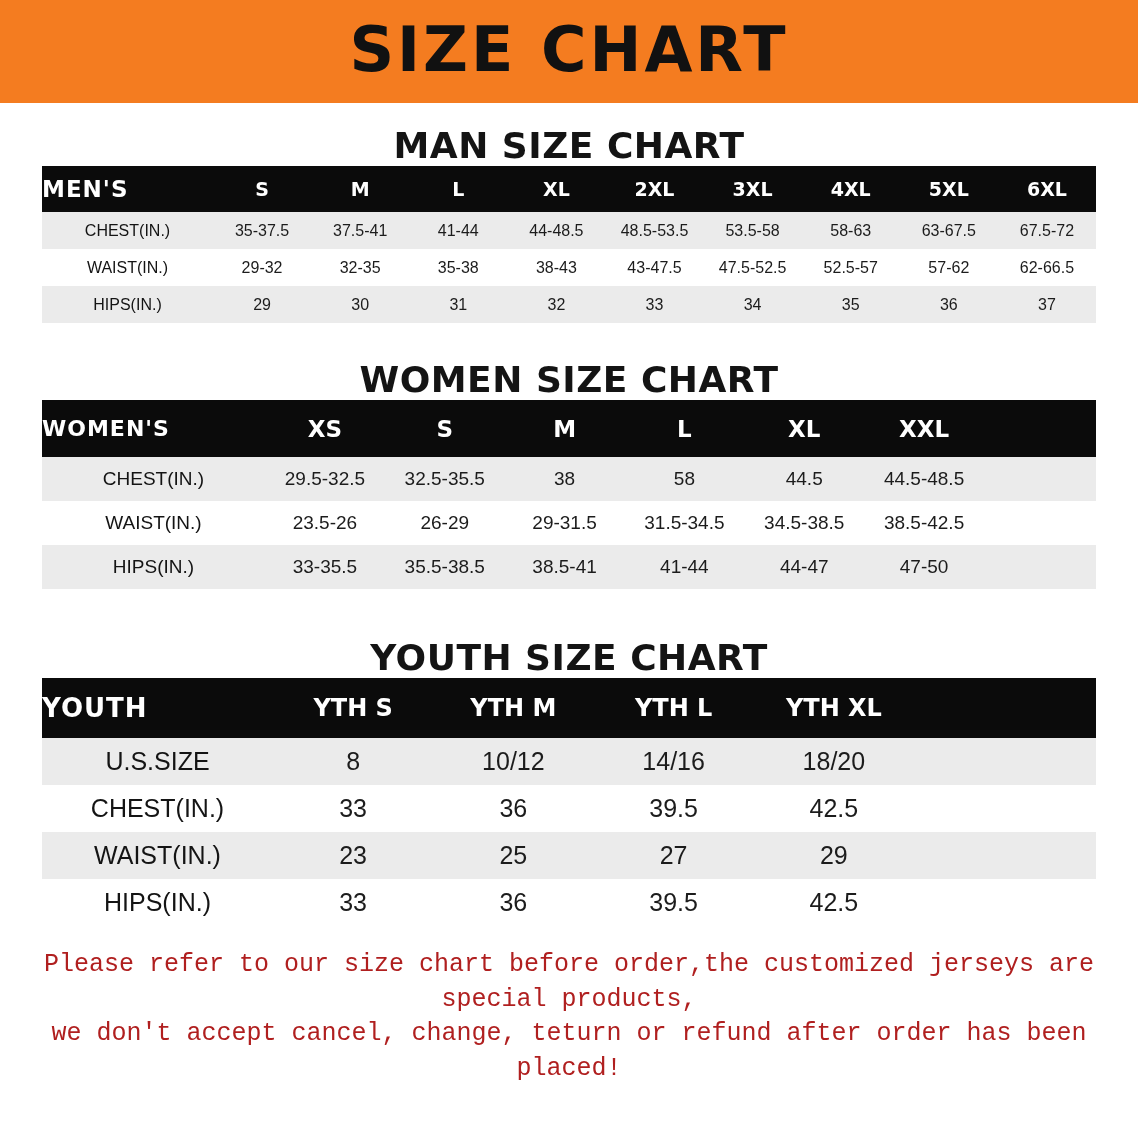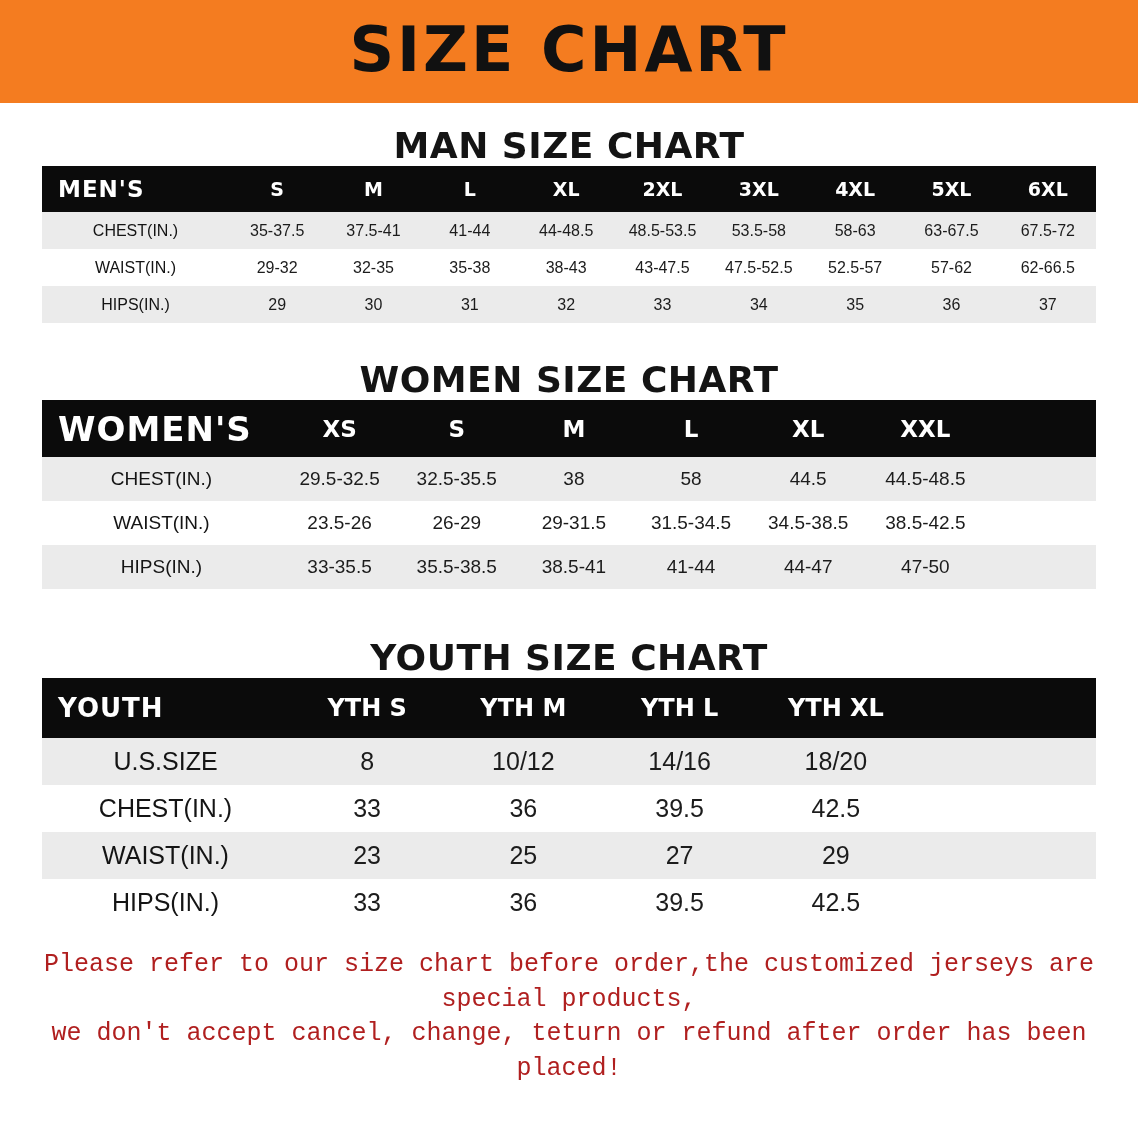--- a/index.html
+++ b/index.html
@@ -65,21 +65,21 @@
   thead th {
     background: #0b0b0b;
     color: #ffffff;
     font-family: "DejaVu Sans", sans-serif;
     font-weight: bold;
     text-align: center;
     white-space: nowrap;
   }
   th.row-head-cell {
     text-align: left;
-    padding-left: 16px;
+    padding-left: 0;
     letter-spacing: 1px;
   }
   tbody td {
     text-align: center;
     color: #1c1c1c;
     font-family: "Liberation Sans", sans-serif;
   }
   tbody td.rowlabel {
     color: #141414;
   }
@@ -87,21 +87,21 @@
   .stripe-white td { background: #ffffff; }
 
   
   #men-table thead th { height: 44px; font-size: 19px; }
   #men-table thead th.row-head-cell { font-size: 23px; }
   #men-table tbody td { height: 35px; font-size: 16px; }
   #men-table tbody td.rowlabel { font-size: 16px; }
 
   
   #women-table thead th { height: 55px; font-size: 23px; }
-  #women-table thead th.row-head-cell { font-size: 34px; }
+  #women-table thead th.row-head-cell { font-size: 22px; }
   #women-table tbody td { height: 42px; font-size: 19px; }
 
   
   #youth-table thead th { height: 58px; font-size: 24px; }
   #youth-table thead th.row-head-cell { font-size: 26px; }
   #youth-table tbody td { height: 45px; font-size: 25px; }
 
   
   .note {
     margin: 22px 40px 0 40px;

